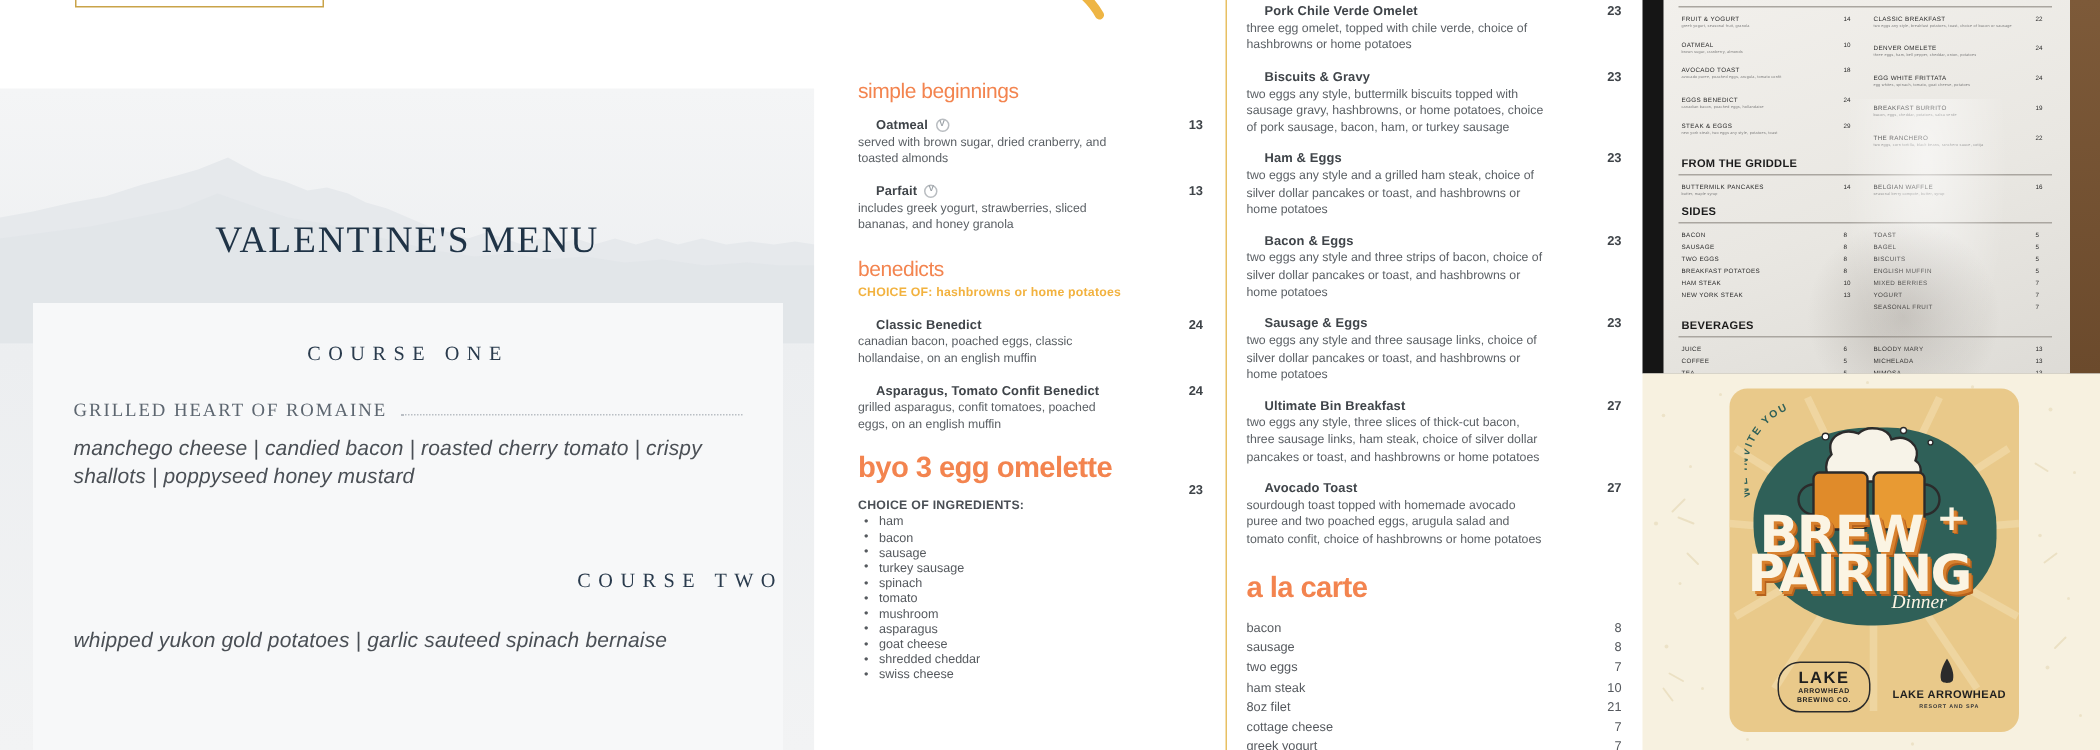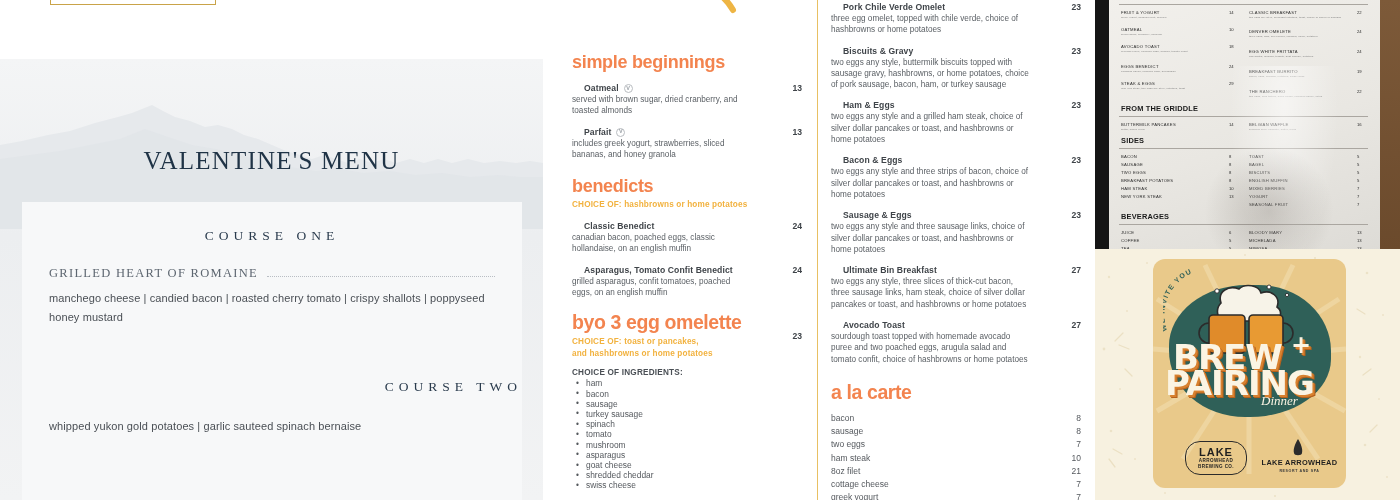--- a/index.html
+++ b/index.html
@@ -65,41 +65,42 @@
     white-space: nowrap;
   }
   .dots {
     flex: 1 1 auto;
     border-bottom: 1.4px dotted #b9bec4;
     margin: 0 0 3px 9px;
     min-width: 30px;
   }
   .dish-desc {
     margin-top: 8px;
-    font-size: 11px;
+    font-size: 14px;
     line-height: 19px;
     color: #4a4f55;
     letter-spacing: 0.1px;
+    font-style: italic;
   }
   .course-two-head { margin-top: 52px; text-align: right; }
 
   
   .panel-mid {
     position: relative;
     width: 275px; height: 500px;
     flex: 0 0 275px;
     background: #ffffff;
     padding: 0 16px 0 29px;
     overflow: hidden;
   }
   .swoosh { position: absolute; left: 132px; top: -26px; width: 70px; height: 40px; }
 
   .sec-title {
-    font-size: 18px;
-    font-weight: bold;
+    font-size: 14px;
+    font-weight: normal;
     color: #f3844f;
     letter-spacing: -0.3px;
     margin-top: 0;
   }
   .sec-sub {
     font-size: 8.2px;
     font-weight: bold;
     color: #f2b23f;
     letter-spacing: 0.15px;
     line-height: 12px;
@@ -319,22 +320,20 @@
           <span>Asparagus, Tomato Confit Benedict</span>
         </div>
         <div class="item-price">24</div>
         <div class="item-desc">grilled asparagus, confit tomatoes, poached eggs, on an english muffin</div>
       </div>
     </div>
 
     <div style="position:relative">
       <div class="big-title">byo 3 egg omelette</div>
       <div class="item-price" style="top:20px">23</div>
-      <div class="sec-sub" style="white-space:pre-line">CHOICE OF: toast or pancakes,
-and hashbrowns or home potatoes</div>
       <div class="ingredients-label">CHOICE OF INGREDIENTS:</div>
       <ul class="ing-list">
         <li>ham</li>
         <li>bacon</li>
         <li>sausage</li>
         <li>turkey sausage</li>
         <li>spinach</li>
         <li>tomato</li>
         <li>mushroom</li>
         <li>asparagus</li>

